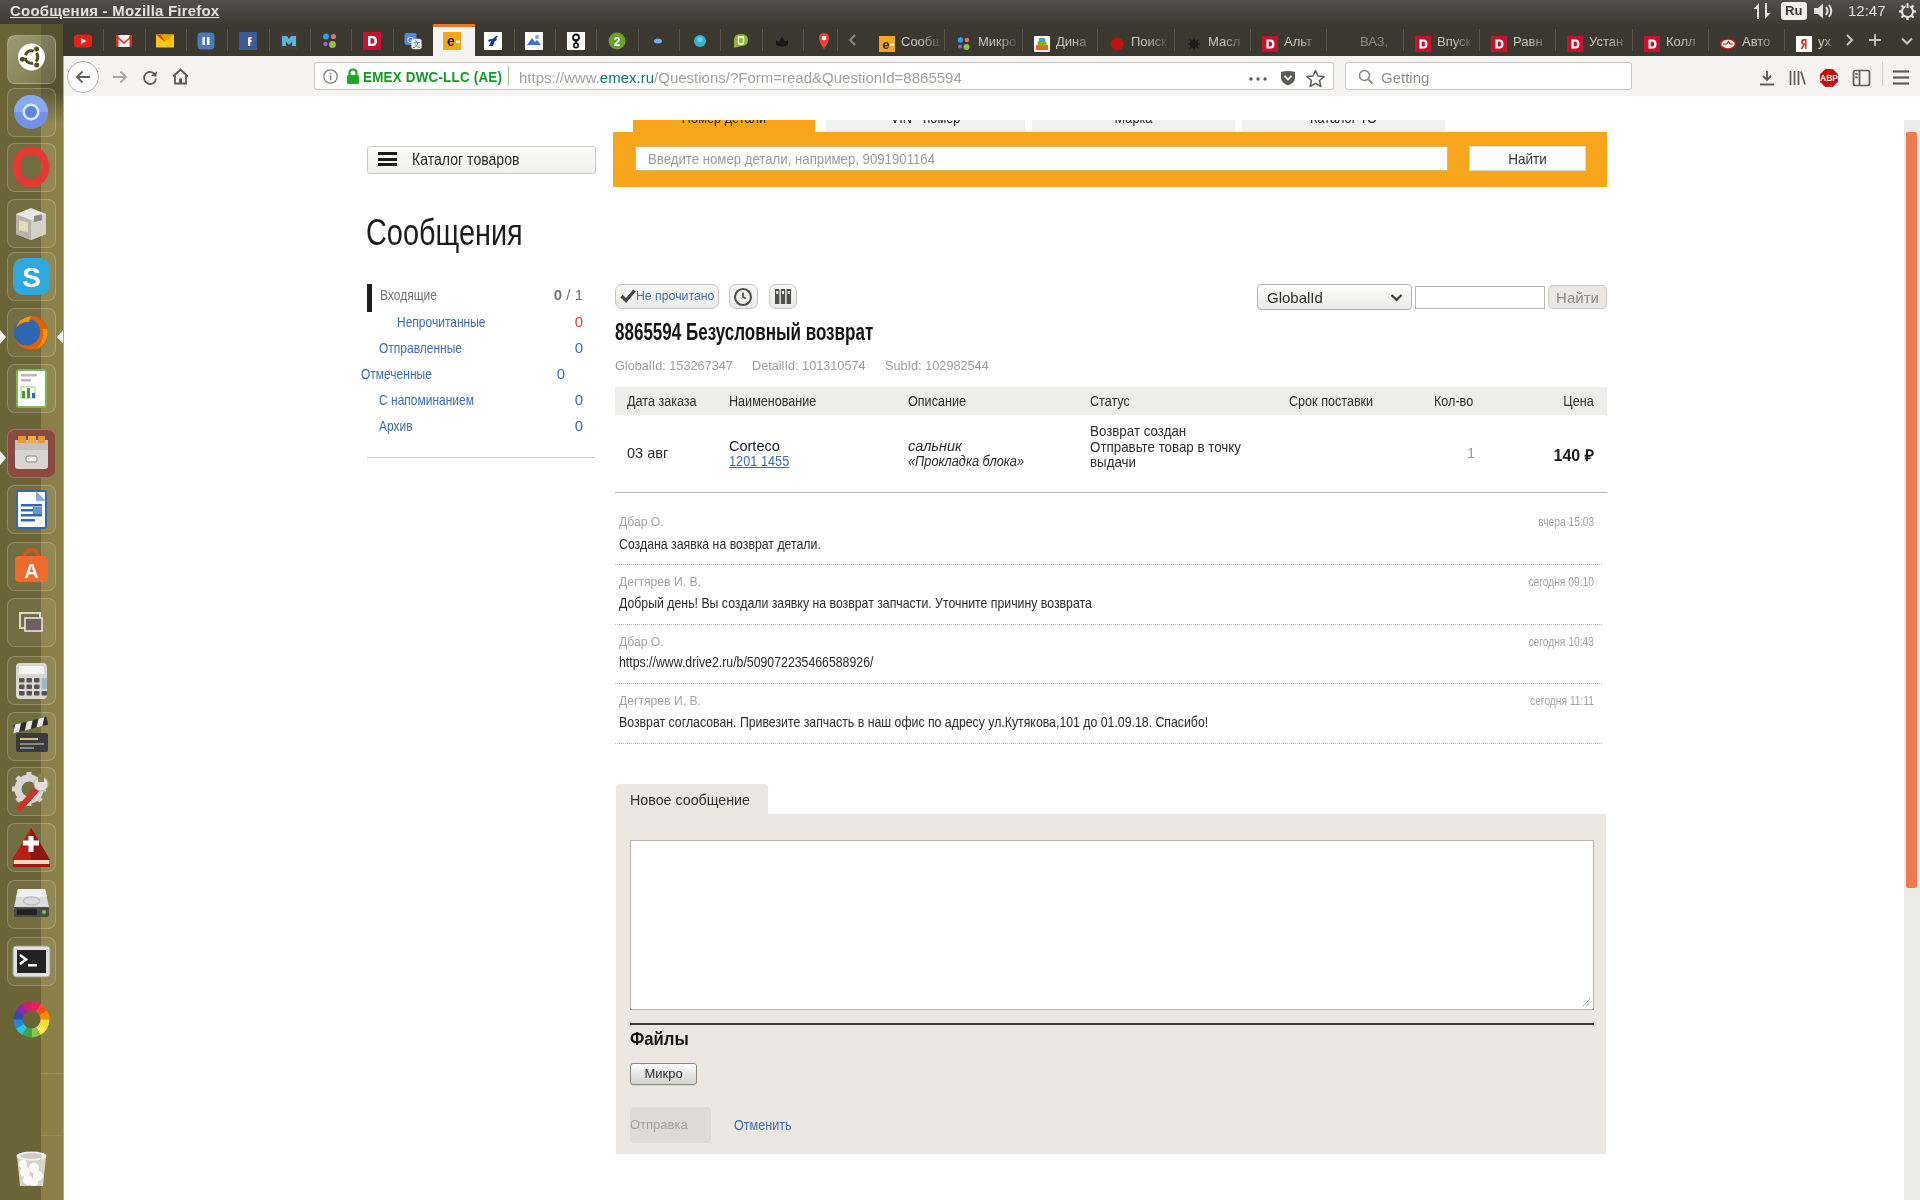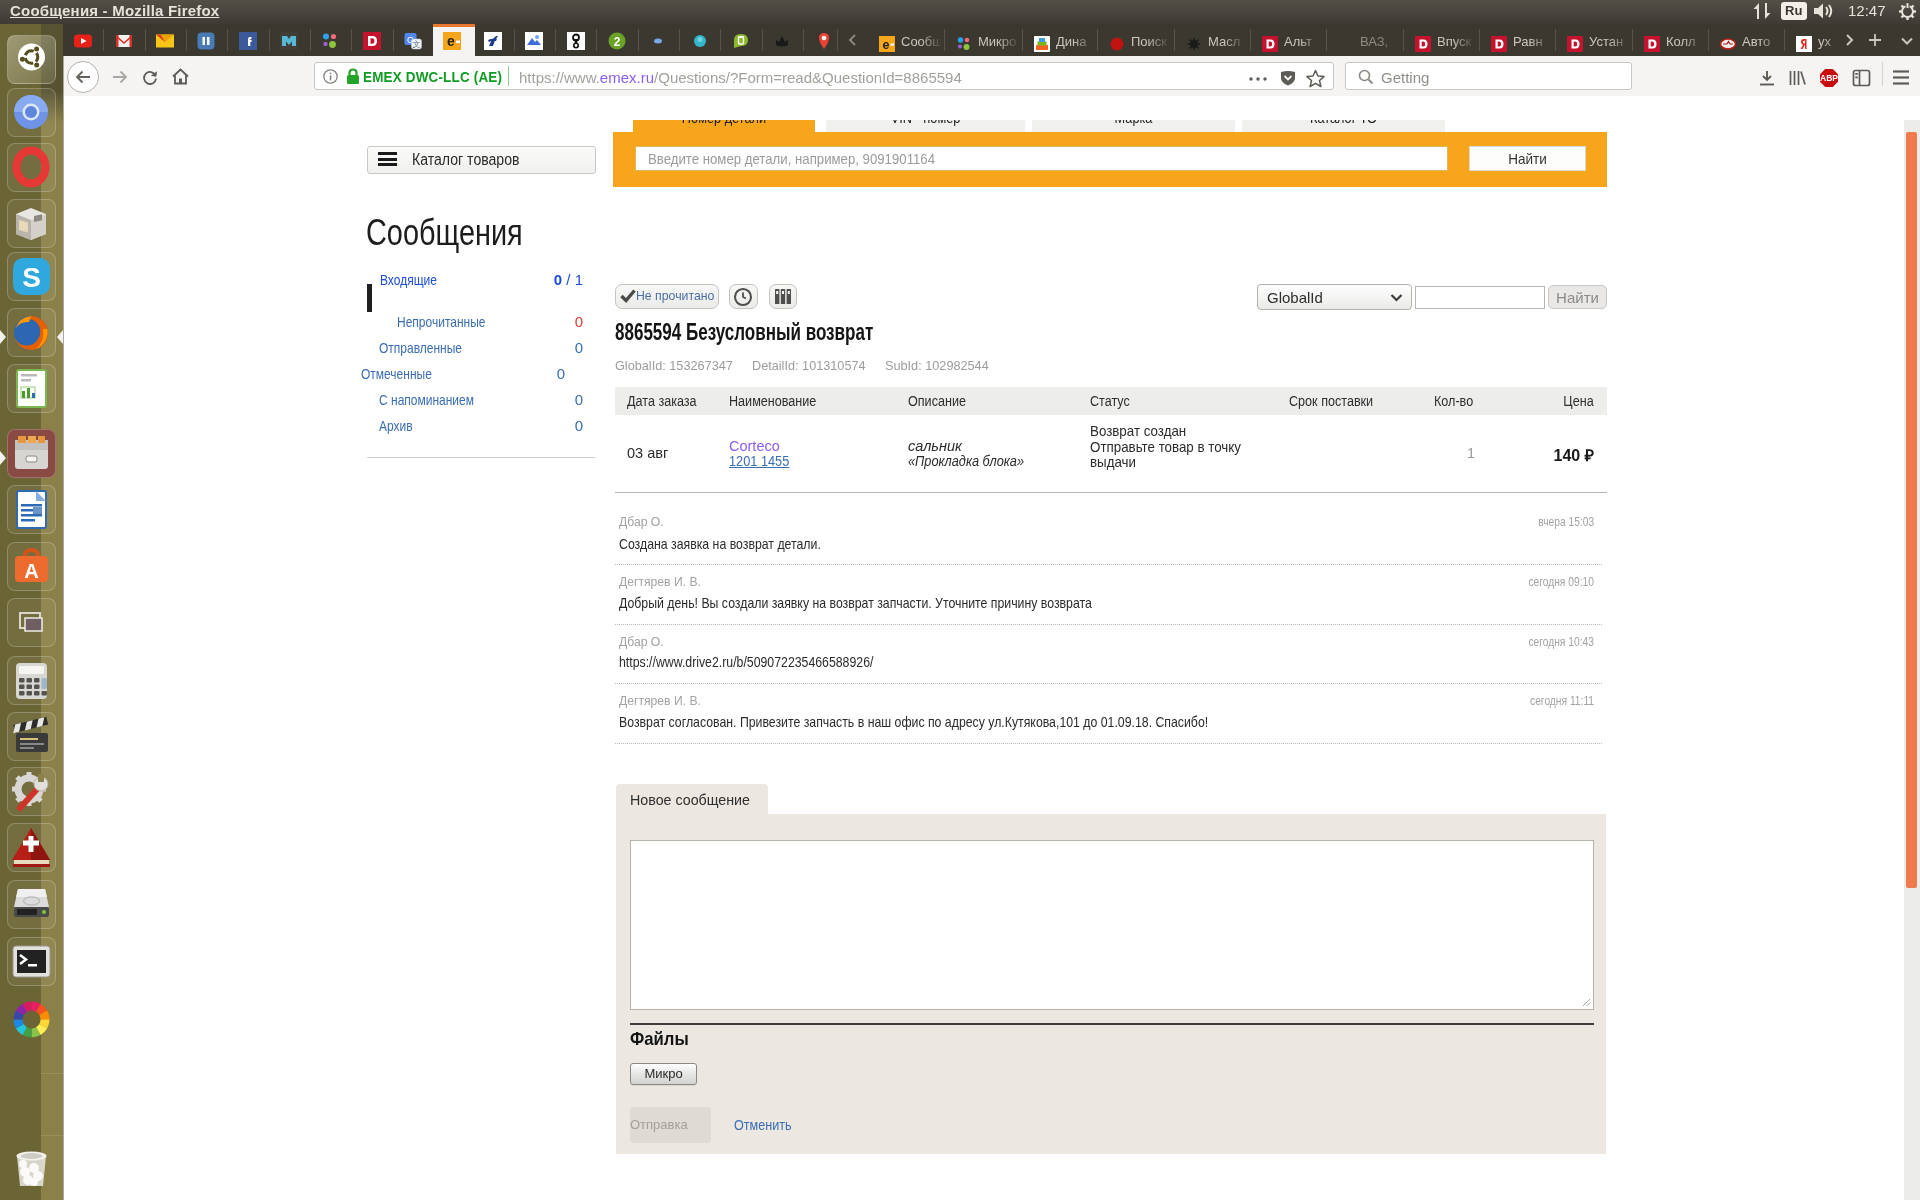--- a/index.html
+++ b/index.html
@@ -572,21 +572,21 @@
         <circle cx="7.5" cy="7.5" r="6.7" fill="none" stroke="#84827c" stroke-width="1.3"></circle>
         <rect x="6.8" y="3.6" width="1.5" height="1.6" fill="#84827c"></rect>
         <rect x="6.8" y="6.4" width="1.5" height="5" fill="#84827c"></rect>
       </svg>
     <svg class="a" style="left:282px;top:12px" width="16" height="17" viewBox="0 0 16 17">
         <rect x="2" y="7" width="12" height="9" rx="1.5" fill="#21a427"></rect>
         <path d="M4.5 7 L4.5 5 Q4.5 1.5 8 1.5 Q11.5 1.5 11.5 5 L11.5 7" stroke="#21a427" stroke-width="2.2" fill="none"></path>
       </svg>
     <div class="t" style="left:300px;top:13px;font-size:14px;font-weight:bold;color:#0f9c23;letter-spacing:.2px;transform:scaleX(.96);transform-origin:0 0">EMEX DWC-LLC (AE)</div>
     <div class="a" style="left:445px;top:10px;width:1px;height:20px;background:#8fce8f"></div>
-    <div class="t" style="left:456px;top:13px;font-size:15px;color:#a3a19b">https://www.<span style="color:#8b5cf6">emex.ru</span>/Questions/?Form=read&amp;QuestionId=8865594</div>
+    <div class="t" style="left:456px;top:13px;font-size:15px;color:#a3a19b">https://www.<span style="color:#0f766e">emex.ru</span>/Questions/?Form=read&amp;QuestionId=8865594</div>
     <svg class="a" style="left:1185px;top:20px" width="20" height="6" viewBox="0 0 20 6">
         <circle cx="3" cy="3" r="1.7" fill="#5d5b55"></circle>
         <circle cx="10" cy="3" r="1.7" fill="#5d5b55"></circle>
         <circle cx="17" cy="3" r="1.7" fill="#5d5b55"></circle>
       </svg>
     <svg class="a" style="left:1216px;top:13px" width="18" height="18" viewBox="0 0 18 18">
         <path d="M2 3 Q9 1 16 3 L16 9 Q16 14 9 16.5 Q2 14 2 9 Z" fill="#5d5b55"></path>
         <path d="M5.5 7 L9 10.5 L12.5 7" stroke="#f5f4f2" stroke-width="1.8" fill="none"></path>
       </svg>
     <svg class="a" style="left:1243px;top:13px" width="19" height="19" viewBox="0 0 19 19">
@@ -658,21 +658,21 @@
 
     <div class="a" style="left:367px;top:26px;width:229px;height:28px;background:linear-gradient(#fbfbfa,#f0f0ee);border:1px solid #c8c8c6;border-radius:3px"></div>
     <div class="a" style="left:378px;top:32px;width:19px;height:3px;background:#1a1a1a"></div>
     <div class="a" style="left:378px;top:37.5px;width:19px;height:3px;background:#1a1a1a"></div>
     <div class="a" style="left:378px;top:43px;width:19px;height:3px;background:#1a1a1a"></div>
     <div class="t" style="left:412px;top:31px;font-size:16px;color:#2b2b2b;transform:scaleX(.88);transform-origin:0 0">Каталог товаров</div>
 
     <div class="t" style="left:366px;top:92px;font-size:37px;color:#1c1c1c;transform:scaleX(.78);transform-origin:0 0">Сообщения</div>
 
     <div class="a" style="left:367px;top:164px;width:5px;height:28px;background:#1f1f1f"></div>
-    <div class="a" style="left:367px;top:147px;width:216px;height:26px;font-size:15px;line-height:26px;color:#1d4ed8"><span style="display:inline-block;margin-left:13px;transform:scaleX(.8);transform-origin:0 0">Входящие</span><span style="position:absolute;right:0"><b>0</b> / 1</span></div>
+    <div class="a" style="left:367px;top:162px;width:216px;height:26px;font-size:15px;line-height:26px;color:#737373"><span style="display:inline-block;margin-left:13px;transform:scaleX(.8);transform-origin:0 0">Входящие</span><span style="position:absolute;right:0"><b>0</b> / 1</span></div>
     <div class="a" style="left:367px;top:189px;width:216px;height:26px;font-size:15px;line-height:26px"><span class="blue" style="display:inline-block;margin-left:30px;transform:scaleX(.8);transform-origin:0 0">Непрочитанные</span><span style="position:absolute;right:0;color:#e23a2e">0</span></div>
     <div class="a" style="left:367px;top:215px;width:216px;height:26px;font-size:15px;line-height:26px"><span class="blue" style="display:inline-block;margin-left:12px;transform:scaleX(.8);transform-origin:0 0">Отправленные</span><span class="blue" style="position:absolute;right:0">0</span></div>
     <div class="a" style="left:349px;top:241px;width:216px;height:26px;font-size:15px;line-height:26px"><span class="blue" style="display:inline-block;margin-left:12px;transform:scaleX(.8);transform-origin:0 0">Отмеченные</span><span class="blue" style="position:absolute;right:0">0</span></div>
     <div class="a" style="left:367px;top:267px;width:216px;height:26px;font-size:15px;line-height:26px"><span class="blue" style="display:inline-block;margin-left:12px;transform:scaleX(.8);transform-origin:0 0">С напоминанием</span><span class="blue" style="position:absolute;right:0">0</span></div>
     <div class="a" style="left:367px;top:293px;width:216px;height:26px;font-size:15px;line-height:26px"><span class="blue" style="display:inline-block;margin-left:12px;transform:scaleX(.8);transform-origin:0 0">Архив</span><span class="blue" style="position:absolute;right:0">0</span></div>
     <div class="a" style="left:367px;top:337px;width:228px;border-top:1px solid #ccc"></div>
 
     <div class="a" style="left:615px;top:164px;width:104px;height:25px;border-radius:7px;background:linear-gradient(#f7f7f5,#ebebe9);border:1px solid #c6c4c0"></div>
     <svg class="a" style="left:620px;top:169px" width="16" height="14" viewBox="0 0 16 14">
         <path d="M1.5 7 L6 11.5 L14.5 1.5" stroke="#4a4a48" stroke-width="3.4" fill="none"></path>
@@ -712,21 +712,21 @@
 
     <div class="a" style="left:615px;top:267px;width:992px;height:28px;background:#ededec"></div>
     <div class="t" style="left:627px;top:273px;font-size:14px;color:#2e2e2e;transform:scaleX(.9);transform-origin:0 0">Дата заказа</div>
     <div class="t" style="left:729px;top:273px;font-size:14px;color:#2e2e2e;transform:scaleX(.9);transform-origin:0 0">Наименование</div>
     <div class="t" style="left:908px;top:273px;font-size:14px;color:#2e2e2e;transform:scaleX(.9);transform-origin:0 0">Описание</div>
     <div class="t" style="left:1090px;top:273px;font-size:14px;color:#2e2e2e;transform:scaleX(.9);transform-origin:0 0">Статус</div>
     <div class="t" style="left:1289px;top:273px;font-size:14px;color:#2e2e2e;transform:scaleX(.9);transform-origin:0 0">Срок поставки</div>
     <div class="t" style="left:1434px;top:273px;font-size:14px;color:#2e2e2e;transform:scaleX(.9);transform-origin:0 0">Кол-во</div>
     <div class="t" style="right:326px;top:273px;font-size:14px;color:#2e2e2e;transform:scaleX(.9);transform-origin:100% 0">Цена</div>
     <div class="t" style="left:627px;top:325px;font-size:14.5px;color:#2b2b2b">03 авг</div>
-    <div class="t" style="left:729px;top:318px;font-size:14.5px;color:#8b5cf6">Corteco</div>
+    <div class="t" style="left:729px;top:318px;font-size:14.5px;color:#0f172a">Corteco</div>
     <div class="t" style="left:729px;top:333px;font-size:14.5px;color:#3a6db3;text-decoration:underline;transform:scaleX(.88);transform-origin:0 0">1201 1455</div>
     <div class="t" style="left:908px;top:318px;font-size:14.5px;font-style:italic;color:#2b2b2b">сальник</div>
     <div class="t" style="left:908px;top:333px;font-size:14.5px;font-style:italic;color:#2b2b2b;transform:scaleX(.88);transform-origin:0 0">«Прокладка блока»</div>
     <div class="a" style="left:1090px;top:304px;font-size:14.5px;line-height:15.7px;color:#2b2b2b;white-space:nowrap;transform:scaleX(.92);transform-origin:0 0">Возврат создан<br>Отправьте товар в точку<br>выдачи</div>
     <div class="t" style="left:1467px;top:325px;font-size:14.5px;color:#999">1</div>
     <div class="t" style="right:326px;top:324px;font-size:16px;font-weight:bold;color:#1a1a1a">140 ₽</div>
     <div class="a" style="left:615px;top:372px;width:992px;border-top:1px solid #b5b5b3"></div>
 
     <div class="t" style="left:619px;top:394px;font-size:13.5px;color:#a2a2a2;transform:scaleX(.9);transform-origin:0 0">Дбар О.</div>
     <div class="t" style="right:326px;top:395px;font-size:12.5px;color:#a2a2a2;transform:scaleX(.82);transform-origin:100% 0">вчера 15:03</div>

